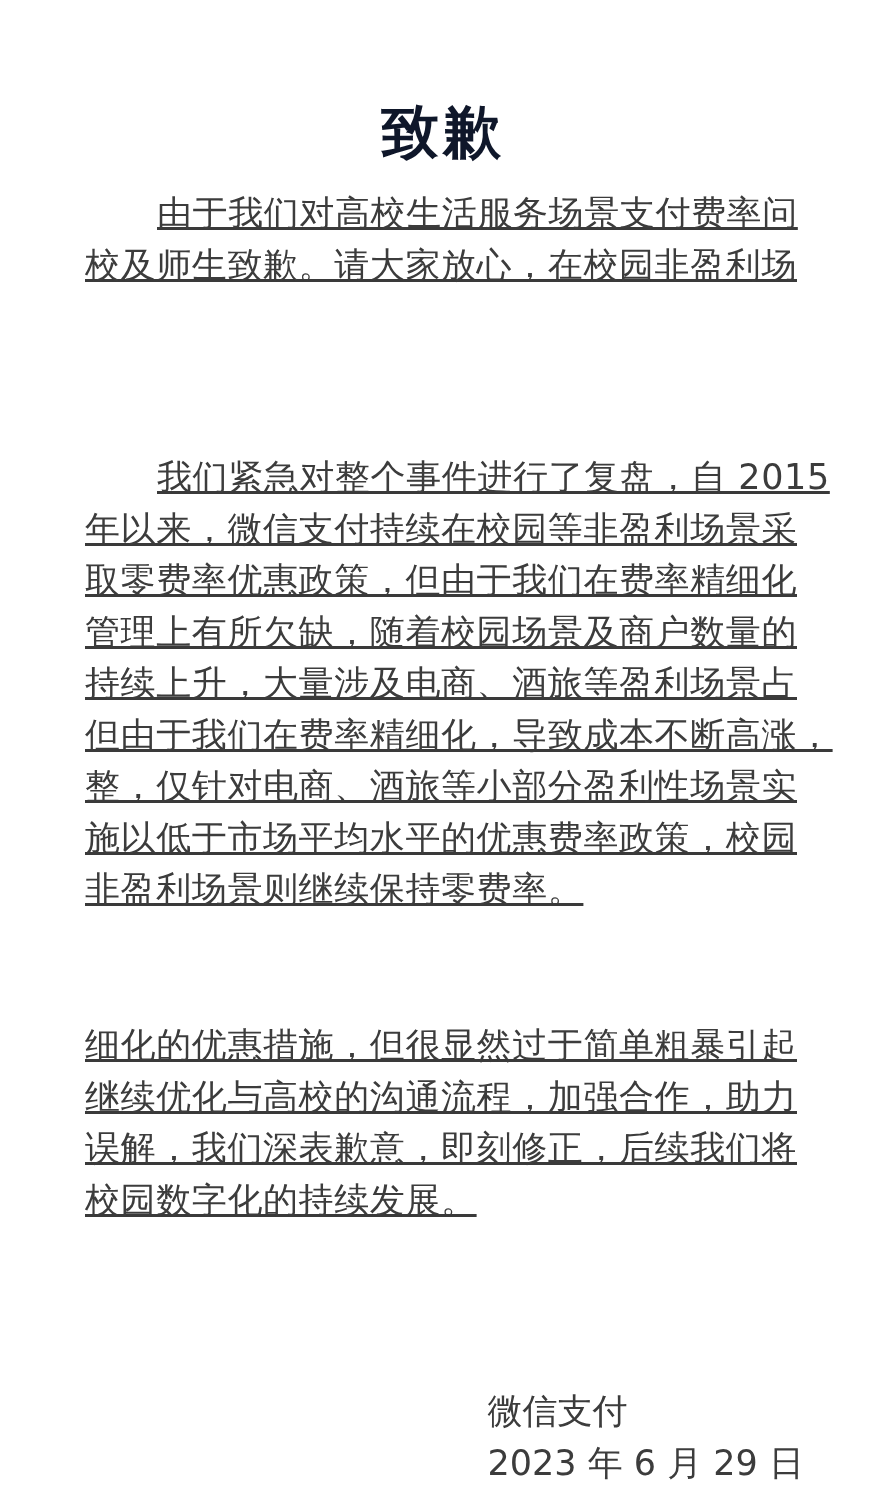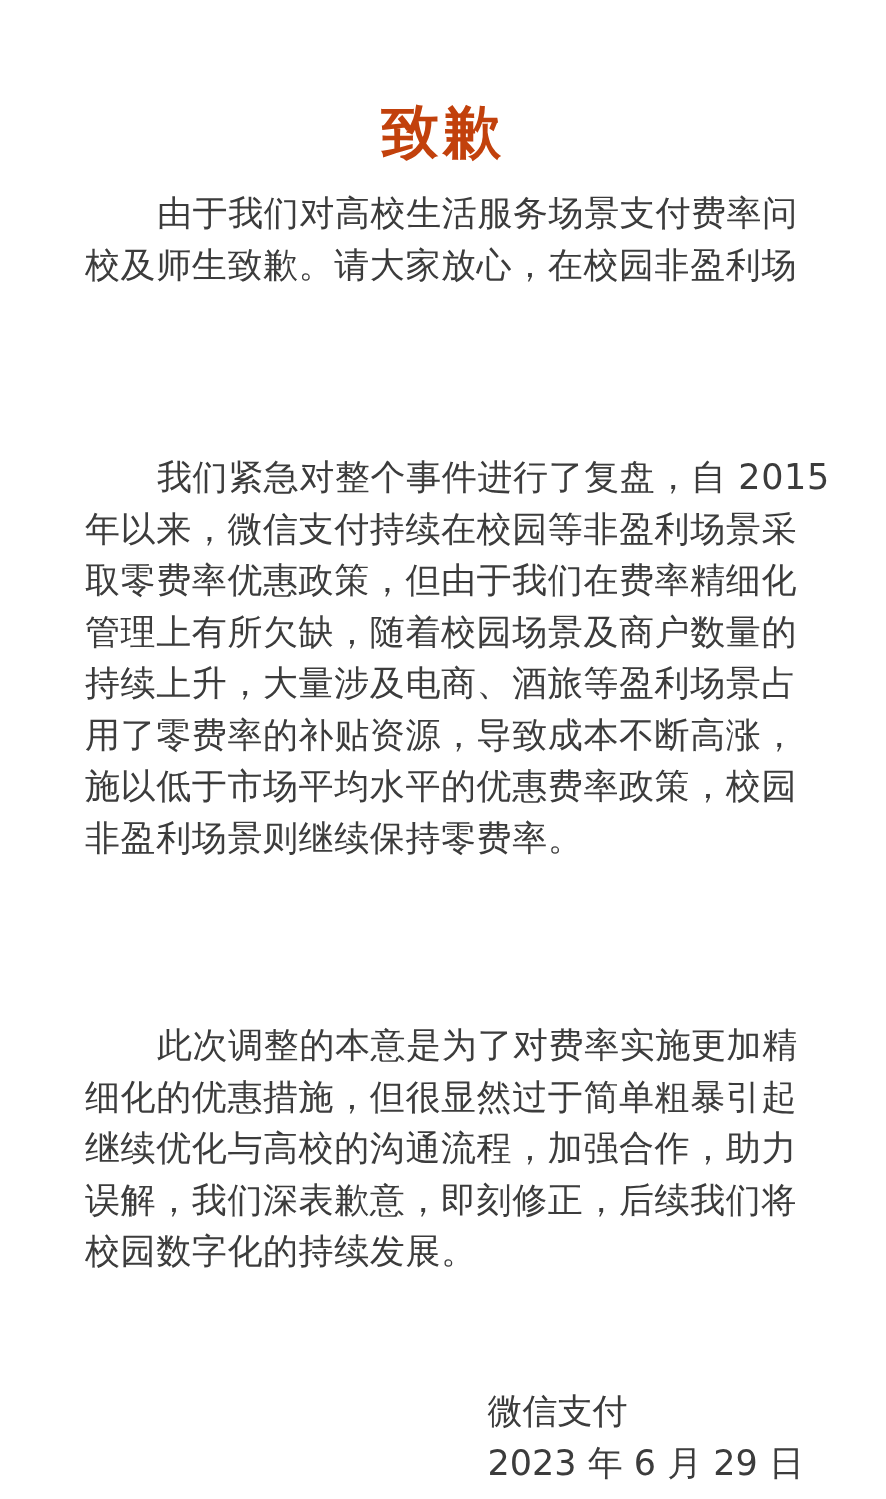--- a/index.html
+++ b/index.html
@@ -16,28 +16,29 @@
       color: #3a3a3a;
     }
     .title {
       position: absolute;
       top: 58px;
       left: 0;
       width: 886px;
       text-align: center;
       font-size: 58px;
       font-weight: bold;
-      color: #c2410c;
+      color: #0f172a;
       letter-spacing: 4px;
       line-height: 70px;
     }
     .para {
       position: absolute;
       left: 85px;
       width: 760px;
+      text-decoration: underline;
     }
     .line {
       display: block;
       height: 51.5px;
       line-height: 51.5px;
       font-size: 35px;
       white-space: nowrap;
       color: #3c3c3c;
       letter-spacing: 0.6px;
     }
@@ -67,27 +68,27 @@
     <span class="line indent">由于我们对高校生活服务场景支付费率问</span>
     <span class="line">校及师生致歉。请大家放心，在校园非盈利场</span>
   </div>
 
   <div class="para p2">
     <span class="line indent">我们紧急对整个事件进行了复盘，自 2015</span>
     <span class="line">年以来，微信支付持续在校园等非盈利场景采</span>
     <span class="line">取零费率优惠政策，但由于我们在费率精细化</span>
     <span class="line">管理上有所欠缺，随着校园场景及商户数量的</span>
     <span class="line">持续上升，大量涉及电商、酒旅等盈利场景占</span>
-    <span class="line">用了零费率的补贴资源，导致成本不断高涨，</span>
+    <span class="line">但由于我们在费率精细化，导致成本不断高涨，</span>
+    <span class="line">整，仅针对电商、酒旅等小部分盈利性场景实</span>
     <span class="line">施以低于市场平均水平的优惠费率政策，校园</span>
     <span class="line">非盈利场景则继续保持零费率。</span>
   </div>
 
   <div class="para p3">
-    <span class="line indent">此次调整的本意是为了对费率实施更加精</span>
     <span class="line">细化的优惠措施，但很显然过于简单粗暴引起</span>
     <span class="line">继续优化与高校的沟通流程，加强合作，助力</span>
     <span class="line">误解，我们深表歉意，即刻修正，后续我们将</span>
     <span class="line">校园数字化的持续发展。</span>
   </div>
 
   <div class="signature">
     <span>微信支付</span>
     <span>2023 年 6 月 29 日</span>
   </div>

